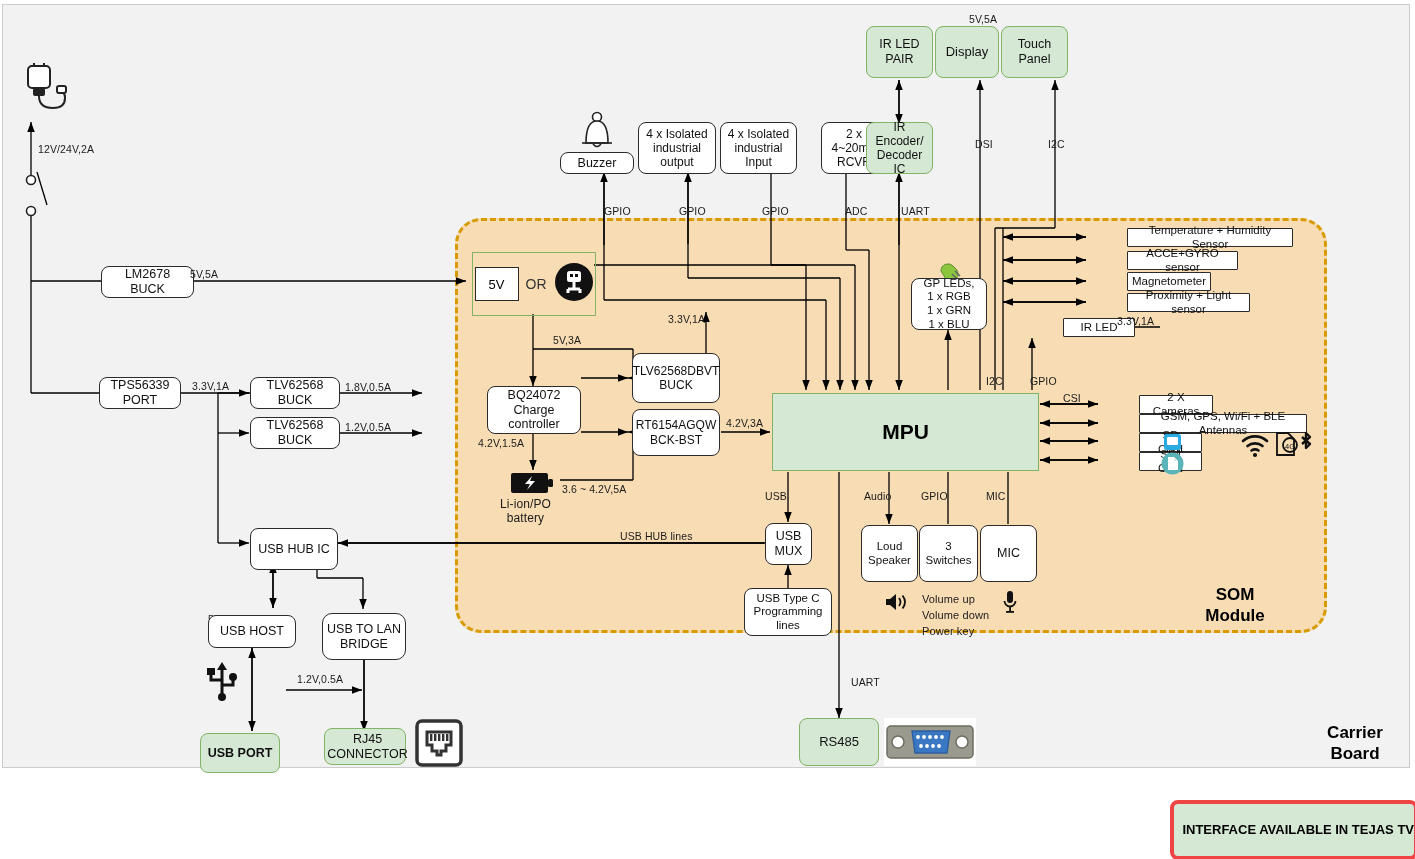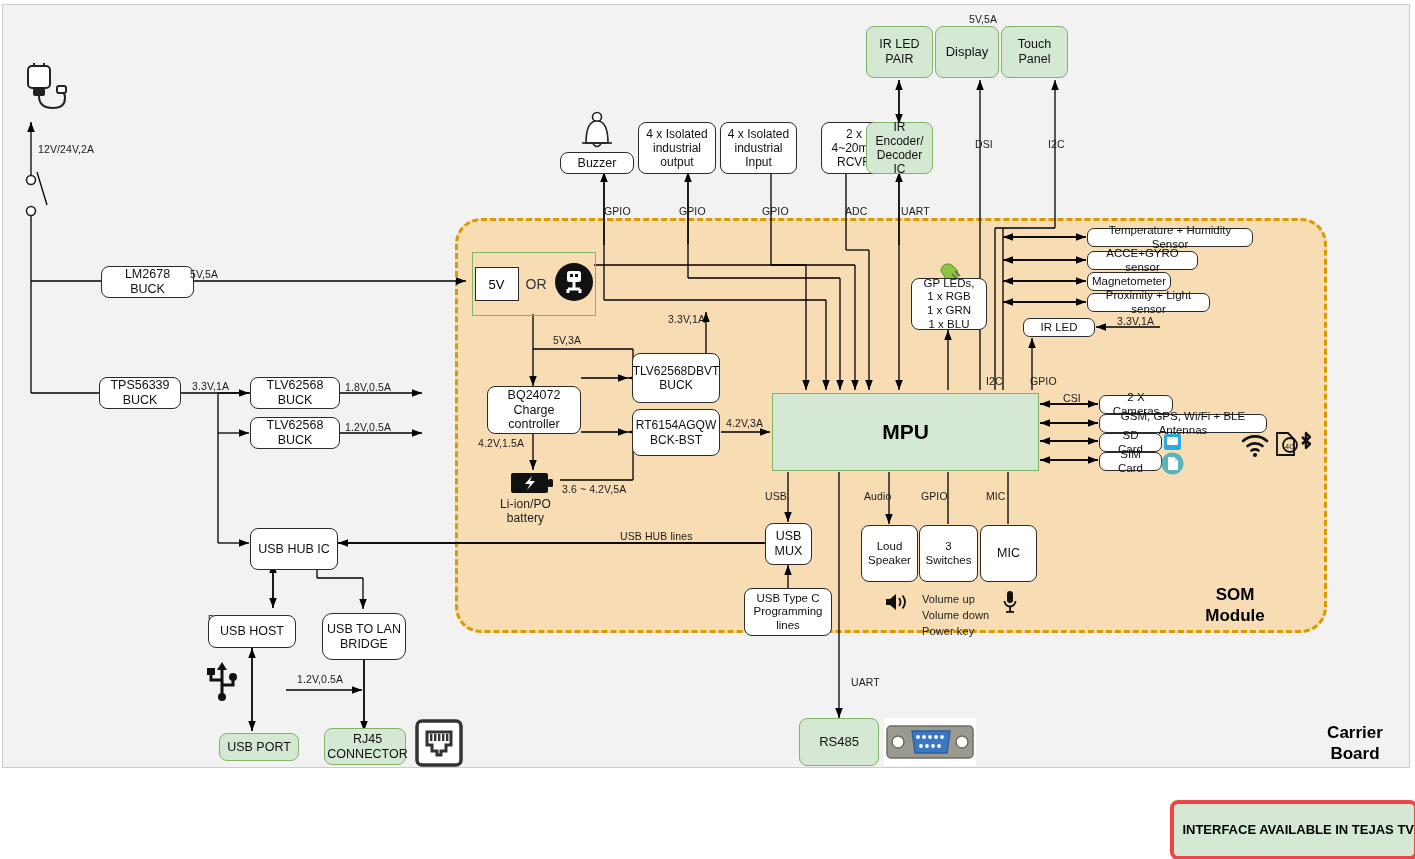--- a/index.html
+++ b/index.html
@@ -7,21 +7,21 @@
   body{font-family:"Liberation Sans", sans-serif;}
   #canvas{position:relative;width:1415px;height:859px;background:#ffffff;overflow:hidden;}
   #board{position:absolute;left:2px;top:4px;width:1408px;height:764px;background:#f2f2f2;border:1px solid #cccccc;box-sizing:border-box;}
   .som{position:absolute;left:455px;top:218px;width:872px;height:415px;background:#f7dcb4;
        border:3px dashed #d79b00;border-radius:26px;box-sizing:border-box;}
   svg.wires{position:absolute;left:0;top:0;width:1415px;height:859px;pointer-events:none;}
   .node{position:absolute;box-sizing:border-box;display:flex;align-items:center;justify-content:center;
         text-align:center;background:#ffffff;border:1px solid #2b2b2b;border-radius:8px;
         font-size:12.5px;line-height:1.18;color:#111111;padding:2px 3px;}
   .node.green{background:#d5e8d4;border-color:#82b366;}
-  .node.tight{border-radius:7px;font-size:12px;padding:1px 10px;}
+  .node.tight{border-radius:1px;font-size:12px;padding:1px 10px;margin-left:40px;}
   .lbl{position:absolute;font-size:10.5px;color:#1b1b1b;white-space:nowrap;letter-spacing:.1px;}
   .biglbl{position:absolute;font-size:17px;font-weight:bold;color:#000;text-align:center;line-height:1.25;}
   .mpu{position:absolute;left:772px;top:393px;width:265px;height:76px;background:#d5e8d4;
        border:1px solid #82b366;display:flex;align-items:center;justify-content:center;
        font-size:21px;font-weight:bold;color:#000;}
   .orbox{position:absolute;left:472px;top:252px;width:122px;height:62px;border:1px solid #82b366;
          background:transparent;display:flex;align-items:center;justify-content:center;gap:7px;}
   .vbox{width:42px;height:32px;border:1px solid #2b2b2b;background:#fff;display:flex;align-items:center;
         justify-content:center;font-size:13px;}
   .ortxt{font-size:14px;color:#333;}
@@ -194,21 +194,21 @@
       <circle cx="7" cy="7" r="4.5" fill="#fff" stroke="#222" stroke-width="1.6"></circle>
       <circle cx="7" cy="38" r="4.5" fill="#fff" stroke="#222" stroke-width="1.6"></circle>
     </svg>
   </div>
 
   <div class="node" style="left:101px;top:266px;width:93px;height:32px;white-space:pre-line;">LM2678
 BUCK</div>
   <div class="lbl" style="left:190px;top:268px;">5V,5A</div>
 
   <div class="node" style="left:99px;top:377px;width:82px;height:32px;white-space:pre-line;">TPS56339
-BUCK</div>
+PORT</div>
   <div class="lbl" style="left:192px;top:380px;">3.3V,1A</div>
 
   <div class="node" style="left:250px;top:377px;width:90px;height:32px;white-space:pre-line;">TLV62568
 BUCK</div>
   <div class="lbl" style="left:345px;top:381px;">1.8V,0.5A</div>
 
   <div class="node" style="left:250px;top:417px;width:90px;height:32px;white-space:pre-line;">TLV62568
 BUCK</div>
   <div class="lbl" style="left:345px;top:421px;">1.2V,0.5A</div>
 
@@ -224,21 +224,21 @@
       <path d="M18 4 l5 8 h-10 z" fill="#111"></path>
       <rect x="16.5" y="10" width="3" height="26" fill="#111"></rect>
       <circle cx="18" cy="39" r="4" fill="#111"></circle>
       <path d="M18 22 L7 22 L7 16" stroke="#111" stroke-width="3" fill="none"></path>
       <rect x="3" y="10" width="8" height="7" fill="#111"></rect>
       <path d="M18 27 L29 27 L29 21" stroke="#111" stroke-width="3" fill="none"></path>
       <circle cx="29" cy="19" r="4" fill="#111"></circle>
     </svg>
   </div>
 
-  <div class="node green" style="left:219px;top:733px;width:80px;height:28px;">USB PORT</div>
+  <div class="node green" style="left:200px;top:733px;width:80px;height:40px;font-weight:bold;">USB PORT</div>
   <div class="node green" style="left:324px;top:728px;width:82px;height:37px;white-space:pre-line;padding-left:8px;">RJ45
 CONNECTOR</div>
   <div class="icon" style="left:414px;top:718px;">
     <svg width="50" height="50" viewBox="0 0 50 50">
       <rect x="3" y="3" width="44" height="44" rx="5" fill="#fff" stroke="#333" stroke-width="3.5"></rect>
       <path d="M13 14 h24 v13 h-5 v6 h-5 v4 h-4 v-4 h-5 v-6 h-5 z" fill="#fff" stroke="#333" stroke-width="3"></path>
       <g fill="#333">
           <rect x="16" y="16" width="2.4" height="7"></rect>
           <rect x="20" y="16" width="2.4" height="7"></rect>
           <rect x="24" y="16" width="2.4" height="7"></rect>

